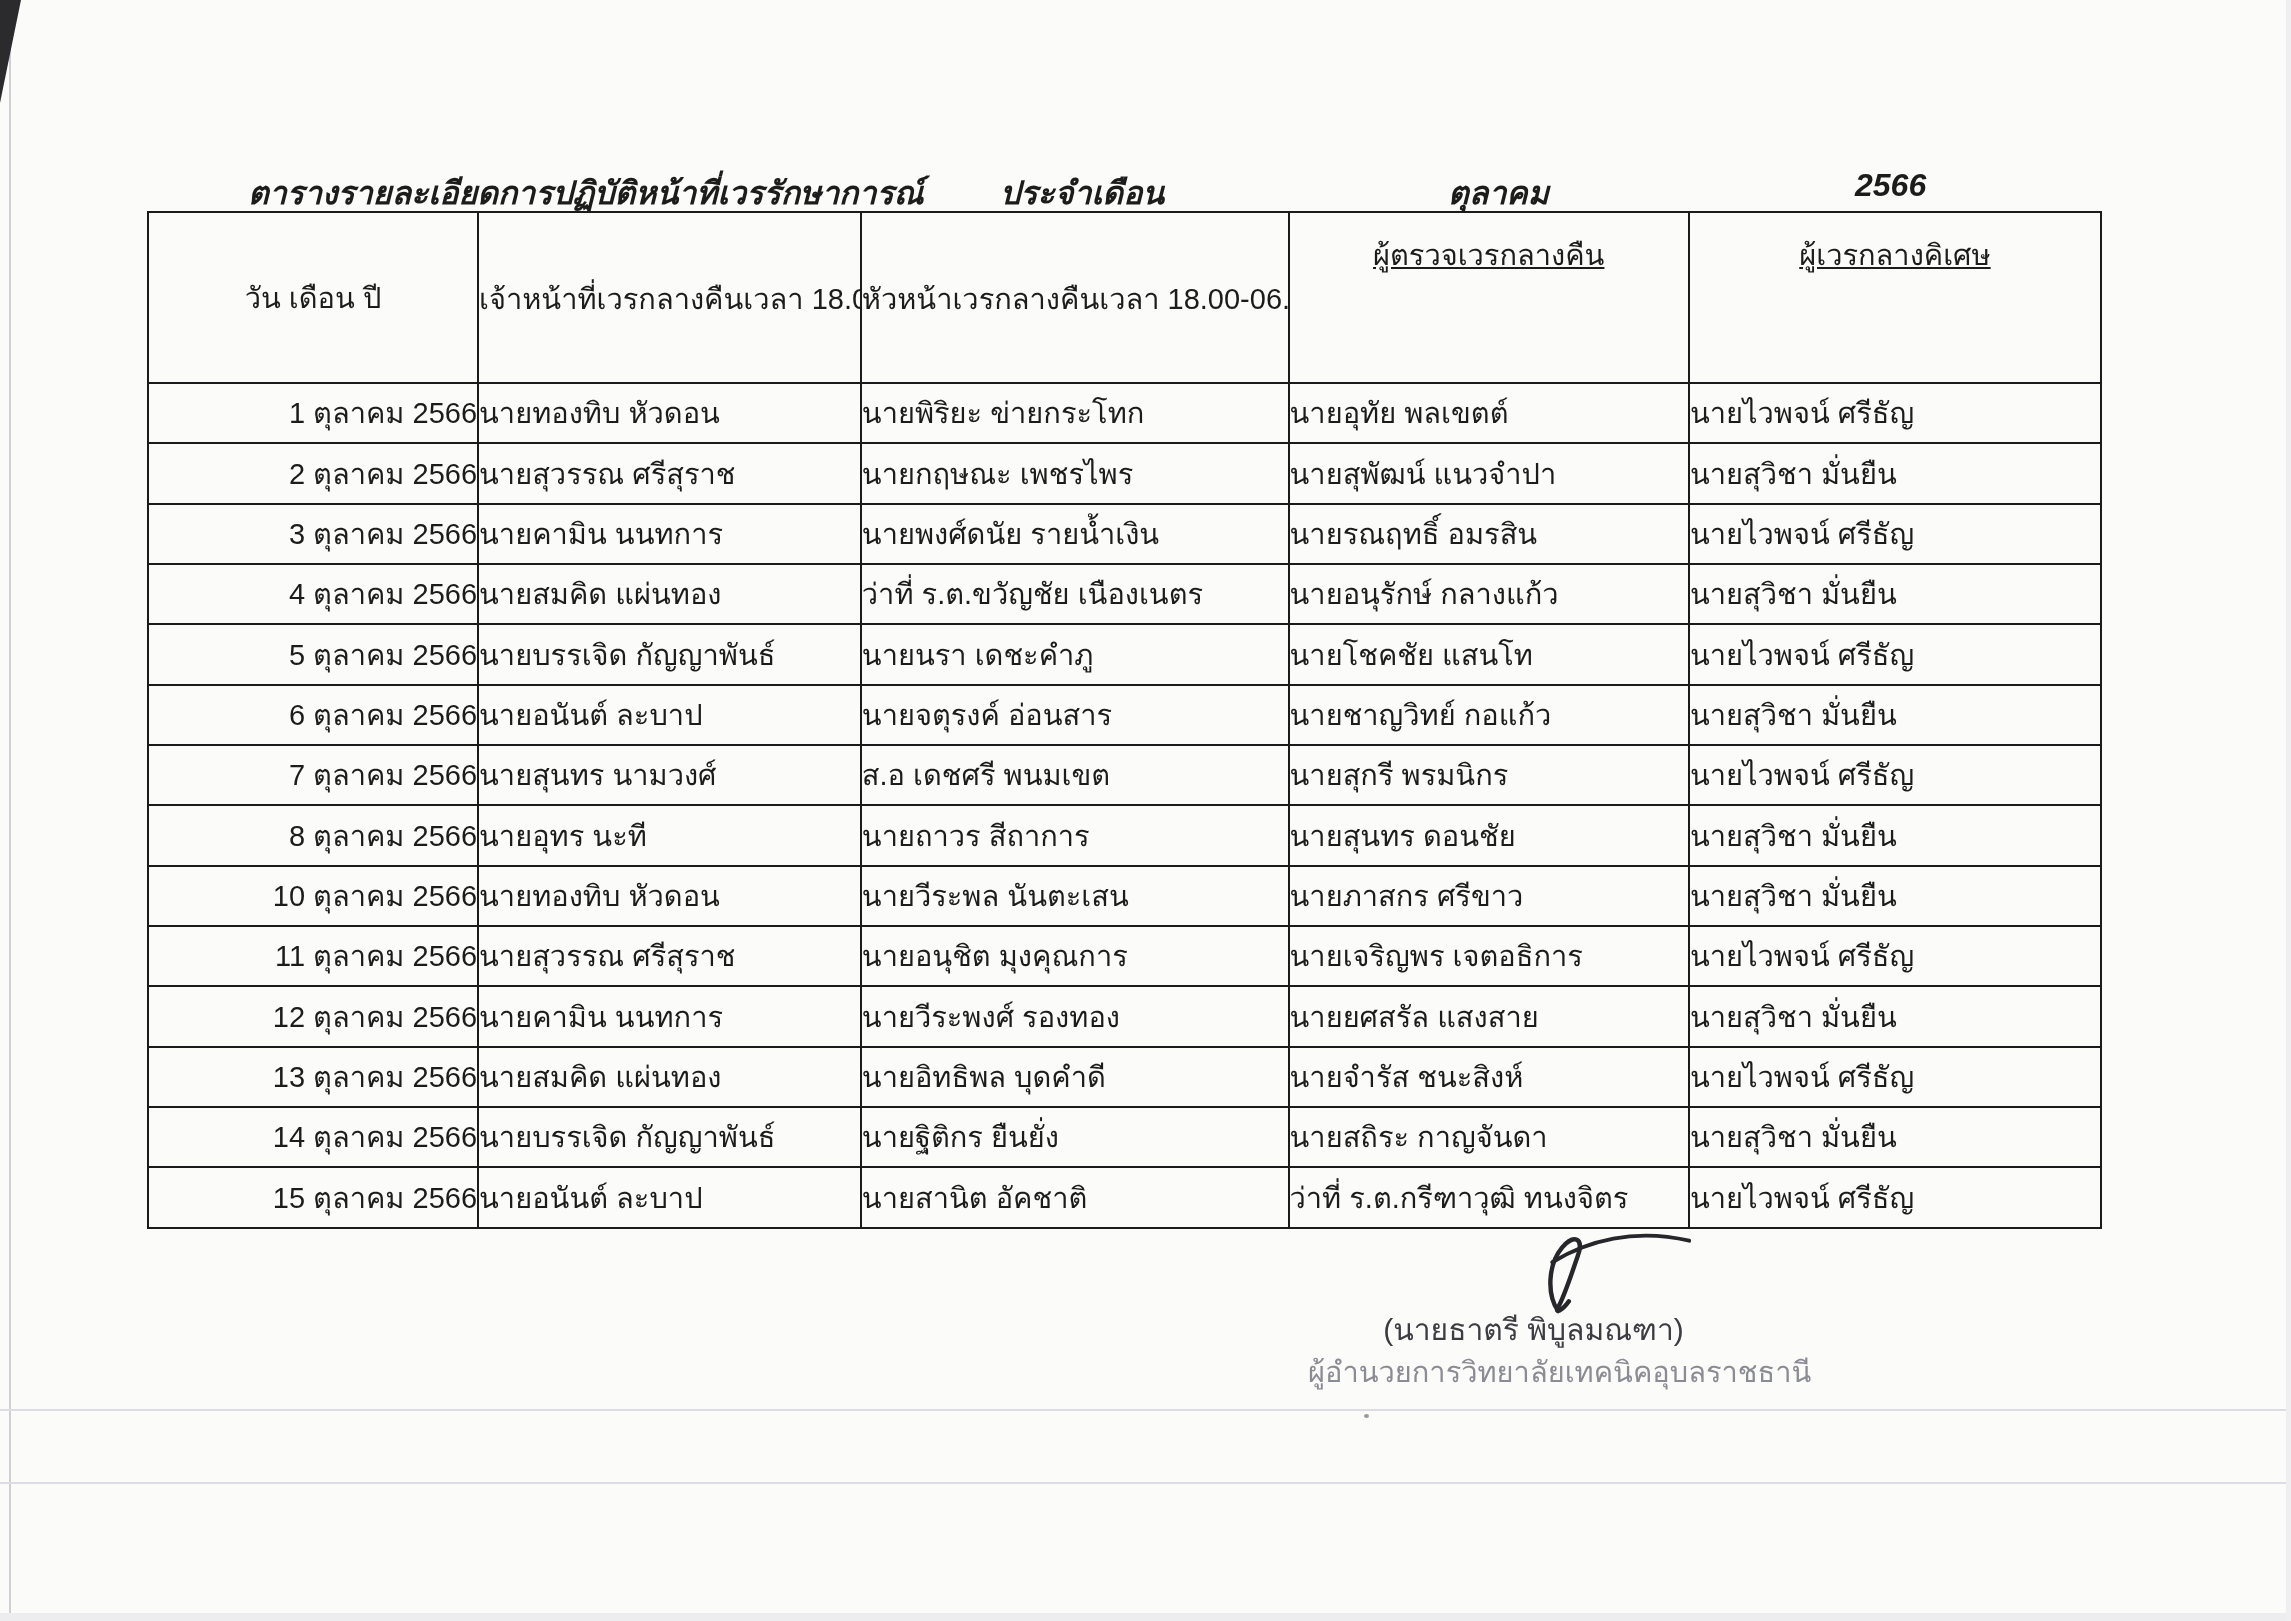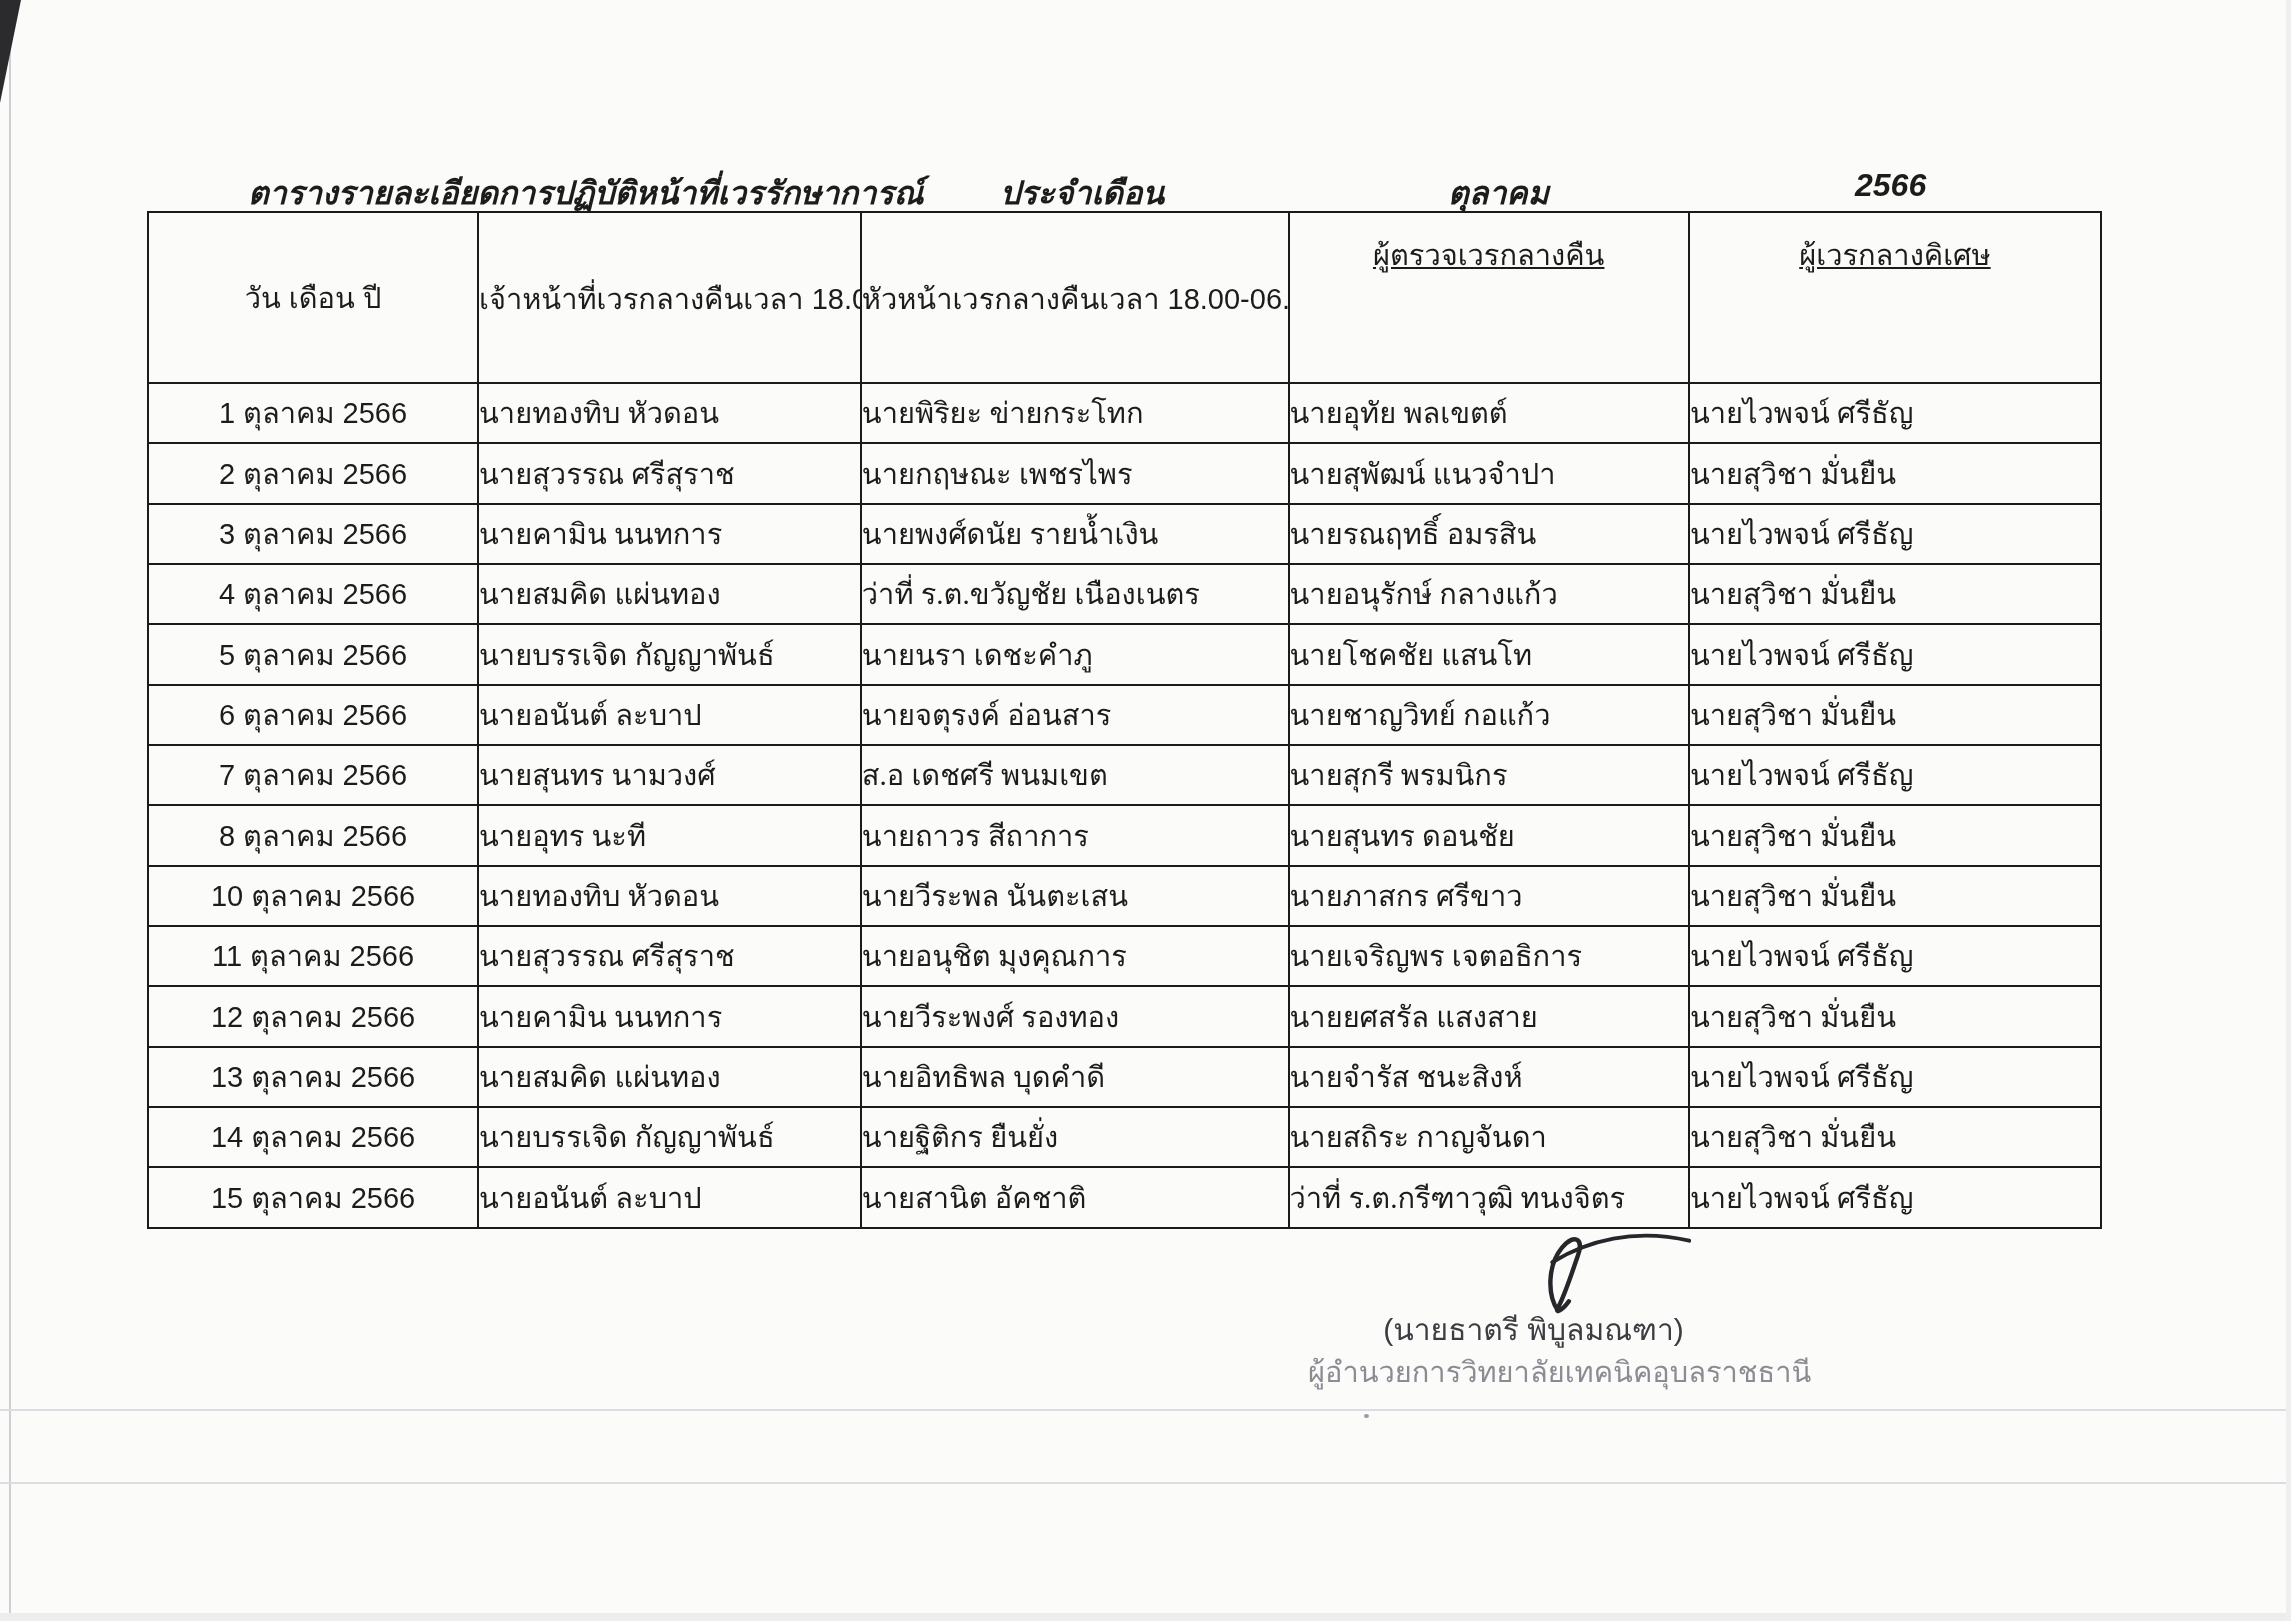--- a/index.html
+++ b/index.html
@@ -40,22 +40,22 @@
     border:2px solid #1b1b1b;
     padding:0;overflow:hidden;white-space:nowrap;
     font-weight:normal;vertical-align:middle;
   }
   table.duty{border:2.9px solid #161616;}
   thead tr{height:169px;}
   tbody tr{height:56px;}
   th .hwrap{display:flex;flex-direction:row;justify-content:space-between;align-items:center;height:145px;padding:11.8px 0 9.8px;}
   th .htop{display:flex;justify-content:center;align-items:flex-start;height:145px;padding-top:13.7px;text-decoration:underline;}
   th .hcenter{display:flex;justify-content:center;align-items:center;height:169px;border-radius:8px;}
-  td.c-date{text-align:center;}
-  td.c-name{padding-left:11.8px;text-align:left;font-family:Liberation Serif, serif;}
+  td.c-date{text-align:right;}
+  td.c-name{padding-left:11.8px;text-align:left;}
 
   
   .sig-name{position:absolute;left:1372px;top:1306px;width:323px;text-align:center;
     font-size:30px;color:#3c3c42;white-space:nowrap;}
   .sig-pos{position:absolute;left:1308px;top:1349px;width:480px;text-align:center;
     font-size:29px;color:#8b8b94;white-space:nowrap;}
   .sig-mark{position:absolute;left:1517px;top:1223px;width:181px;height:98px;}
 </style>
 </head>
 <body>

